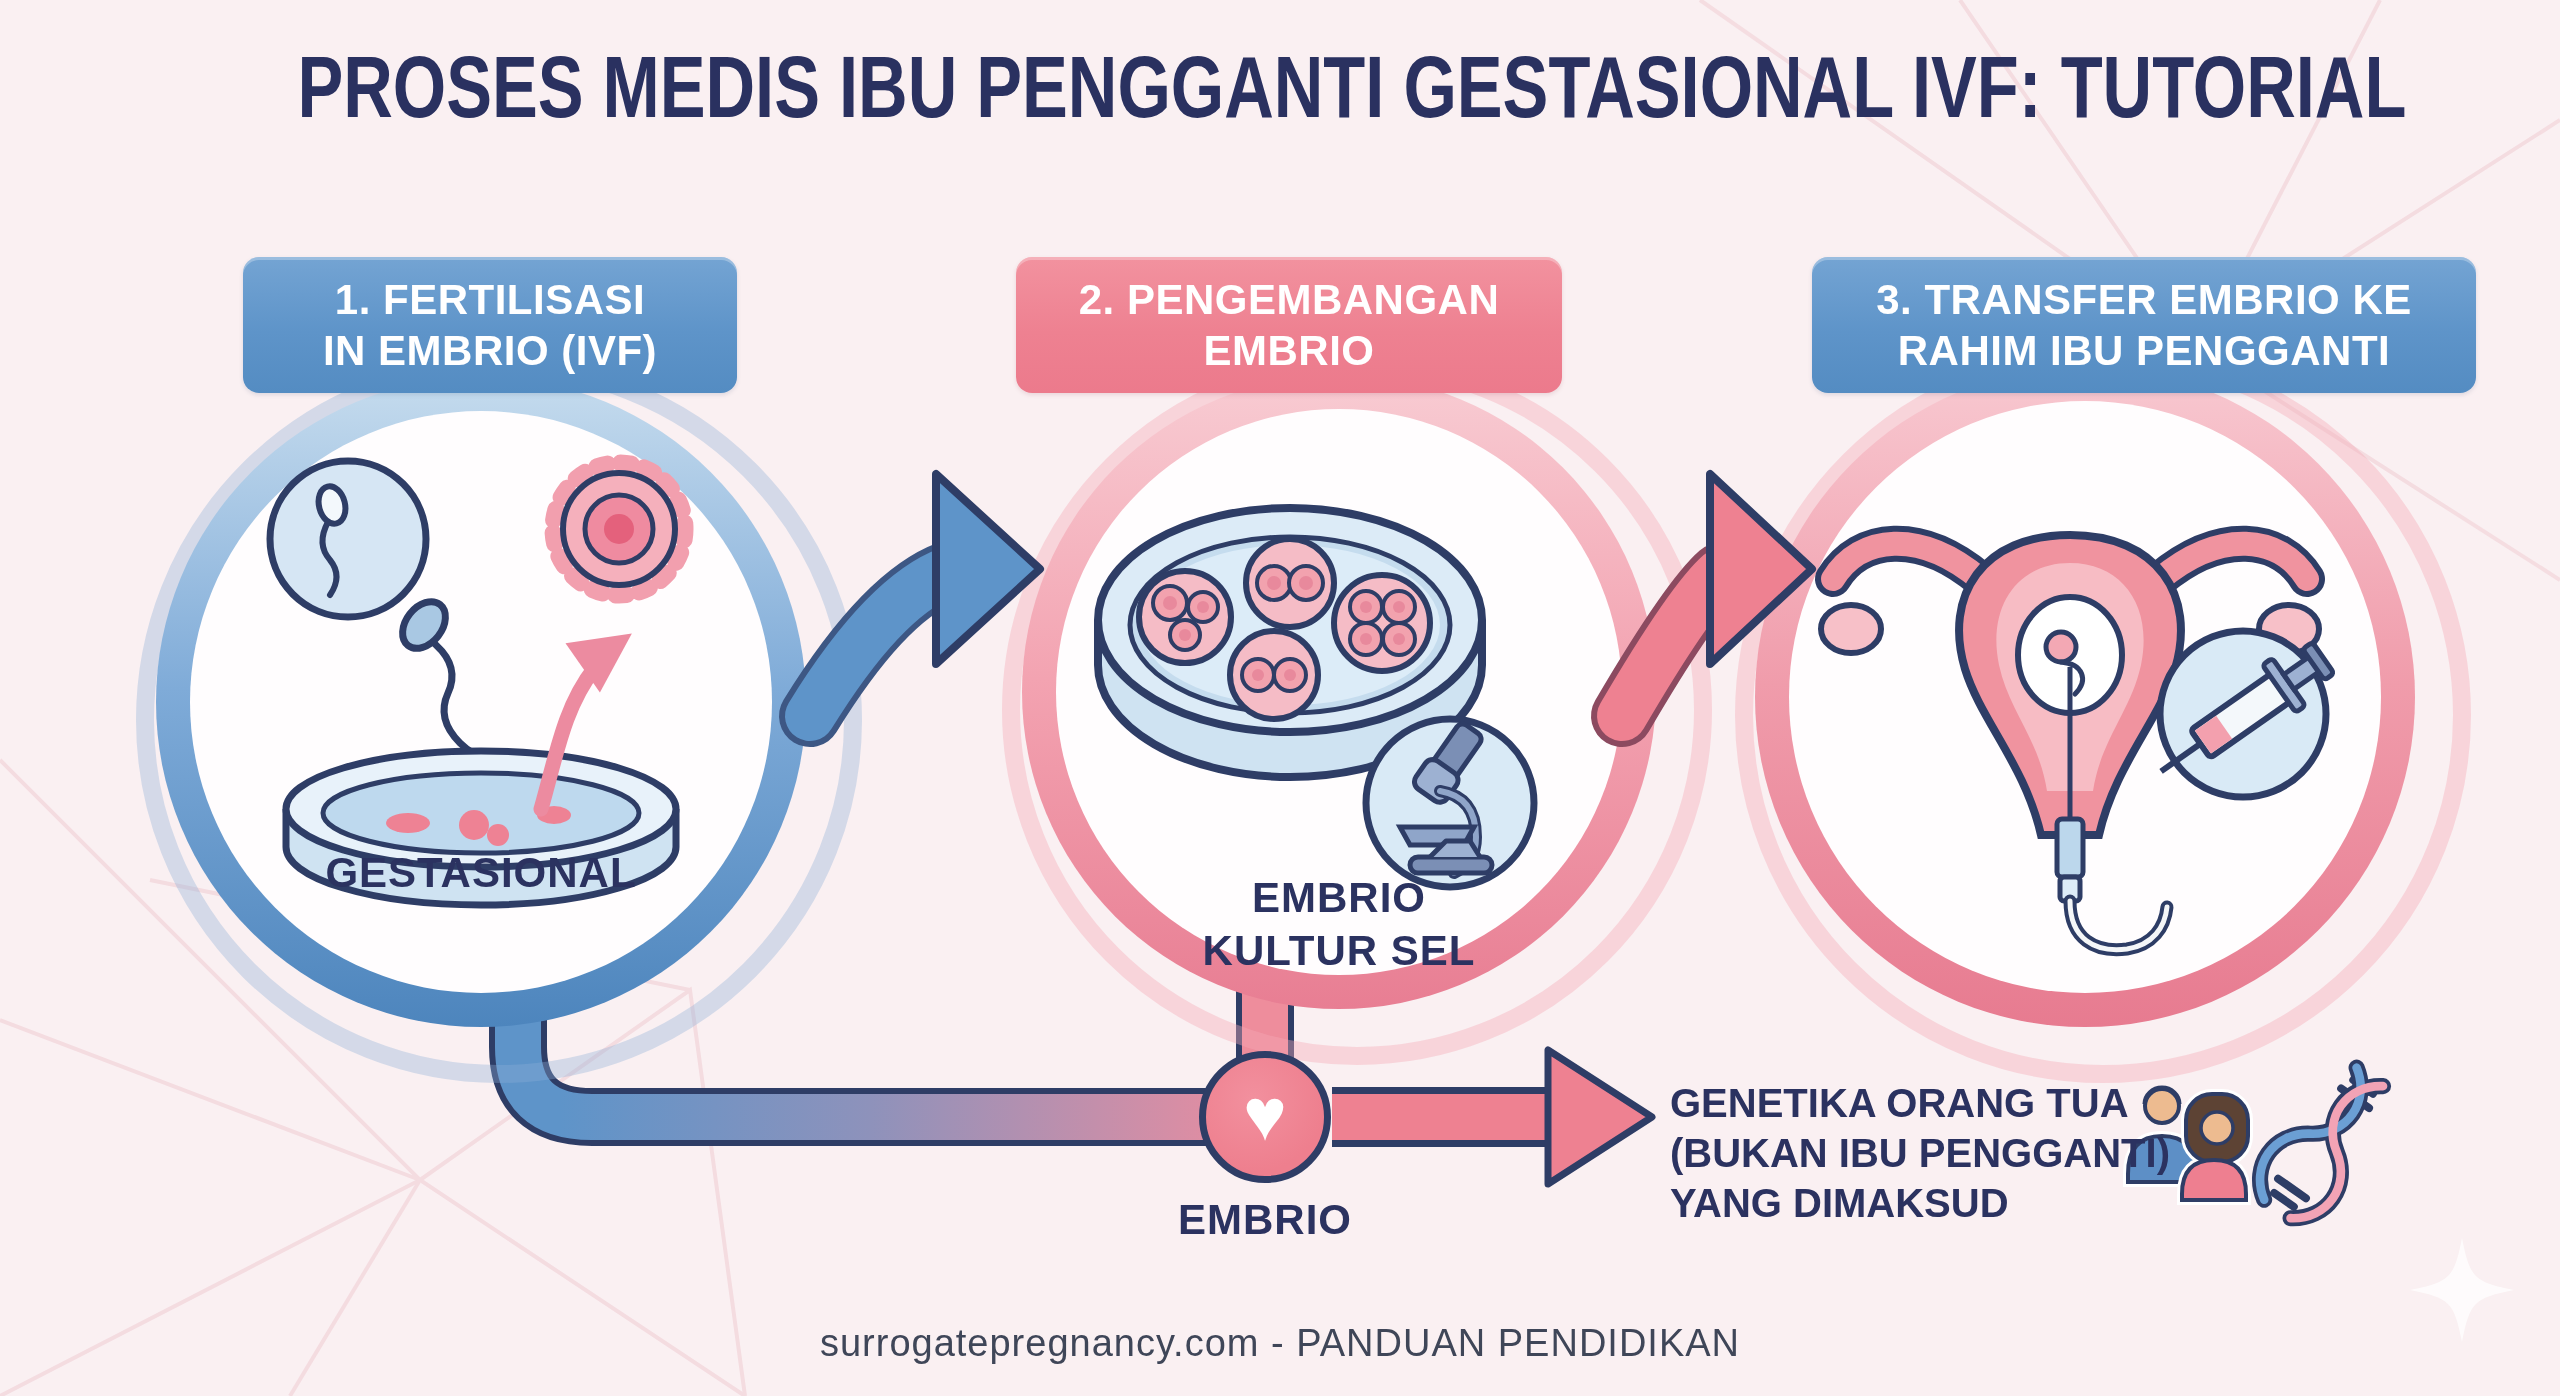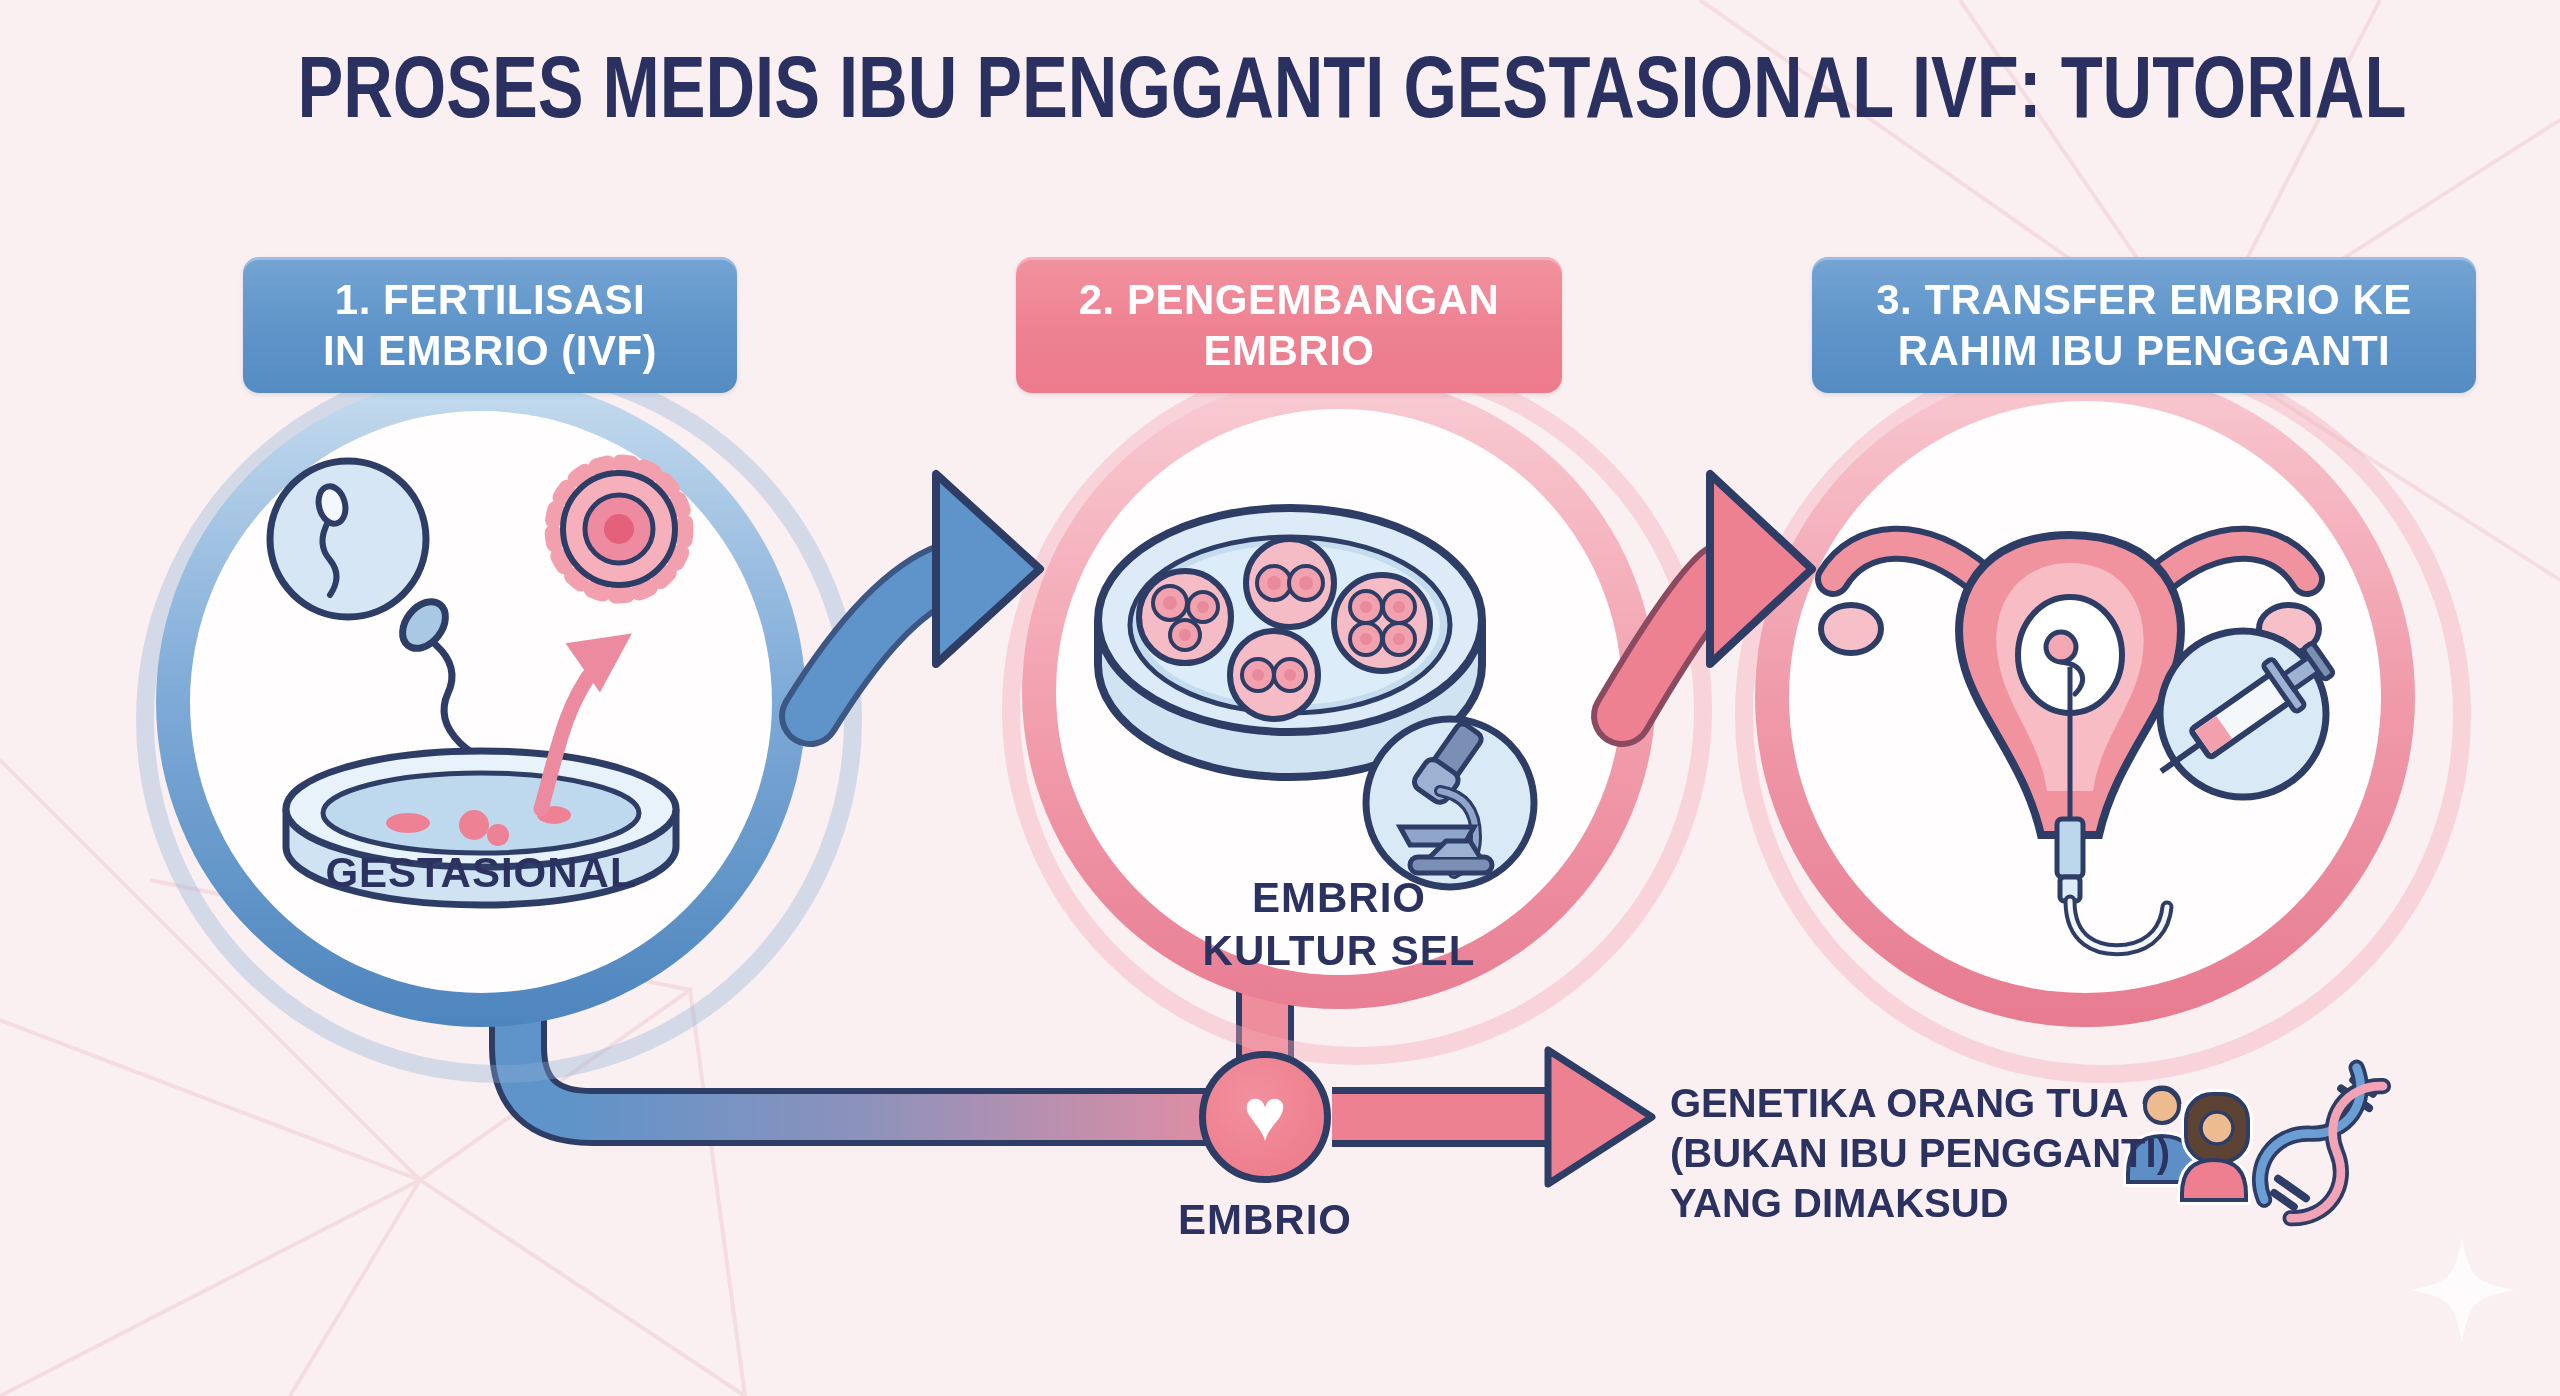--- a/index.html
+++ b/index.html
@@ -343,14 +343,15 @@
         <line x1="18" y1="12" x2="42" y2="12"></line>
         <line x1="13" y1="26" x2="47" y2="26"></line>
         <line x1="13" y1="136" x2="47" y2="136"></line>
         <line x1="18" y1="150" x2="42" y2="150"></line>
       </g>
       <path d="M 22,0 C 72,32 72,98 22,130 C -28,162 -28,228 22,260" transform="scale(0.62)" fill="none" stroke="#6b9fd4" stroke-width="14" stroke-linecap="round"></path>
       <path d="M 74,0 C 24,32 24,98 74,130 C 124,162 124,228 74,260" transform="scale(0.62)" fill="none" stroke="#f2a3b5" stroke-width="14" stroke-linecap="round"></path>
     </g>
   </svg>
 
+  <div class="footer">surrogatepregnancy.com - PANDUAN PENDIDIKAN</div>
 
 </div>
 
 </body></html>

